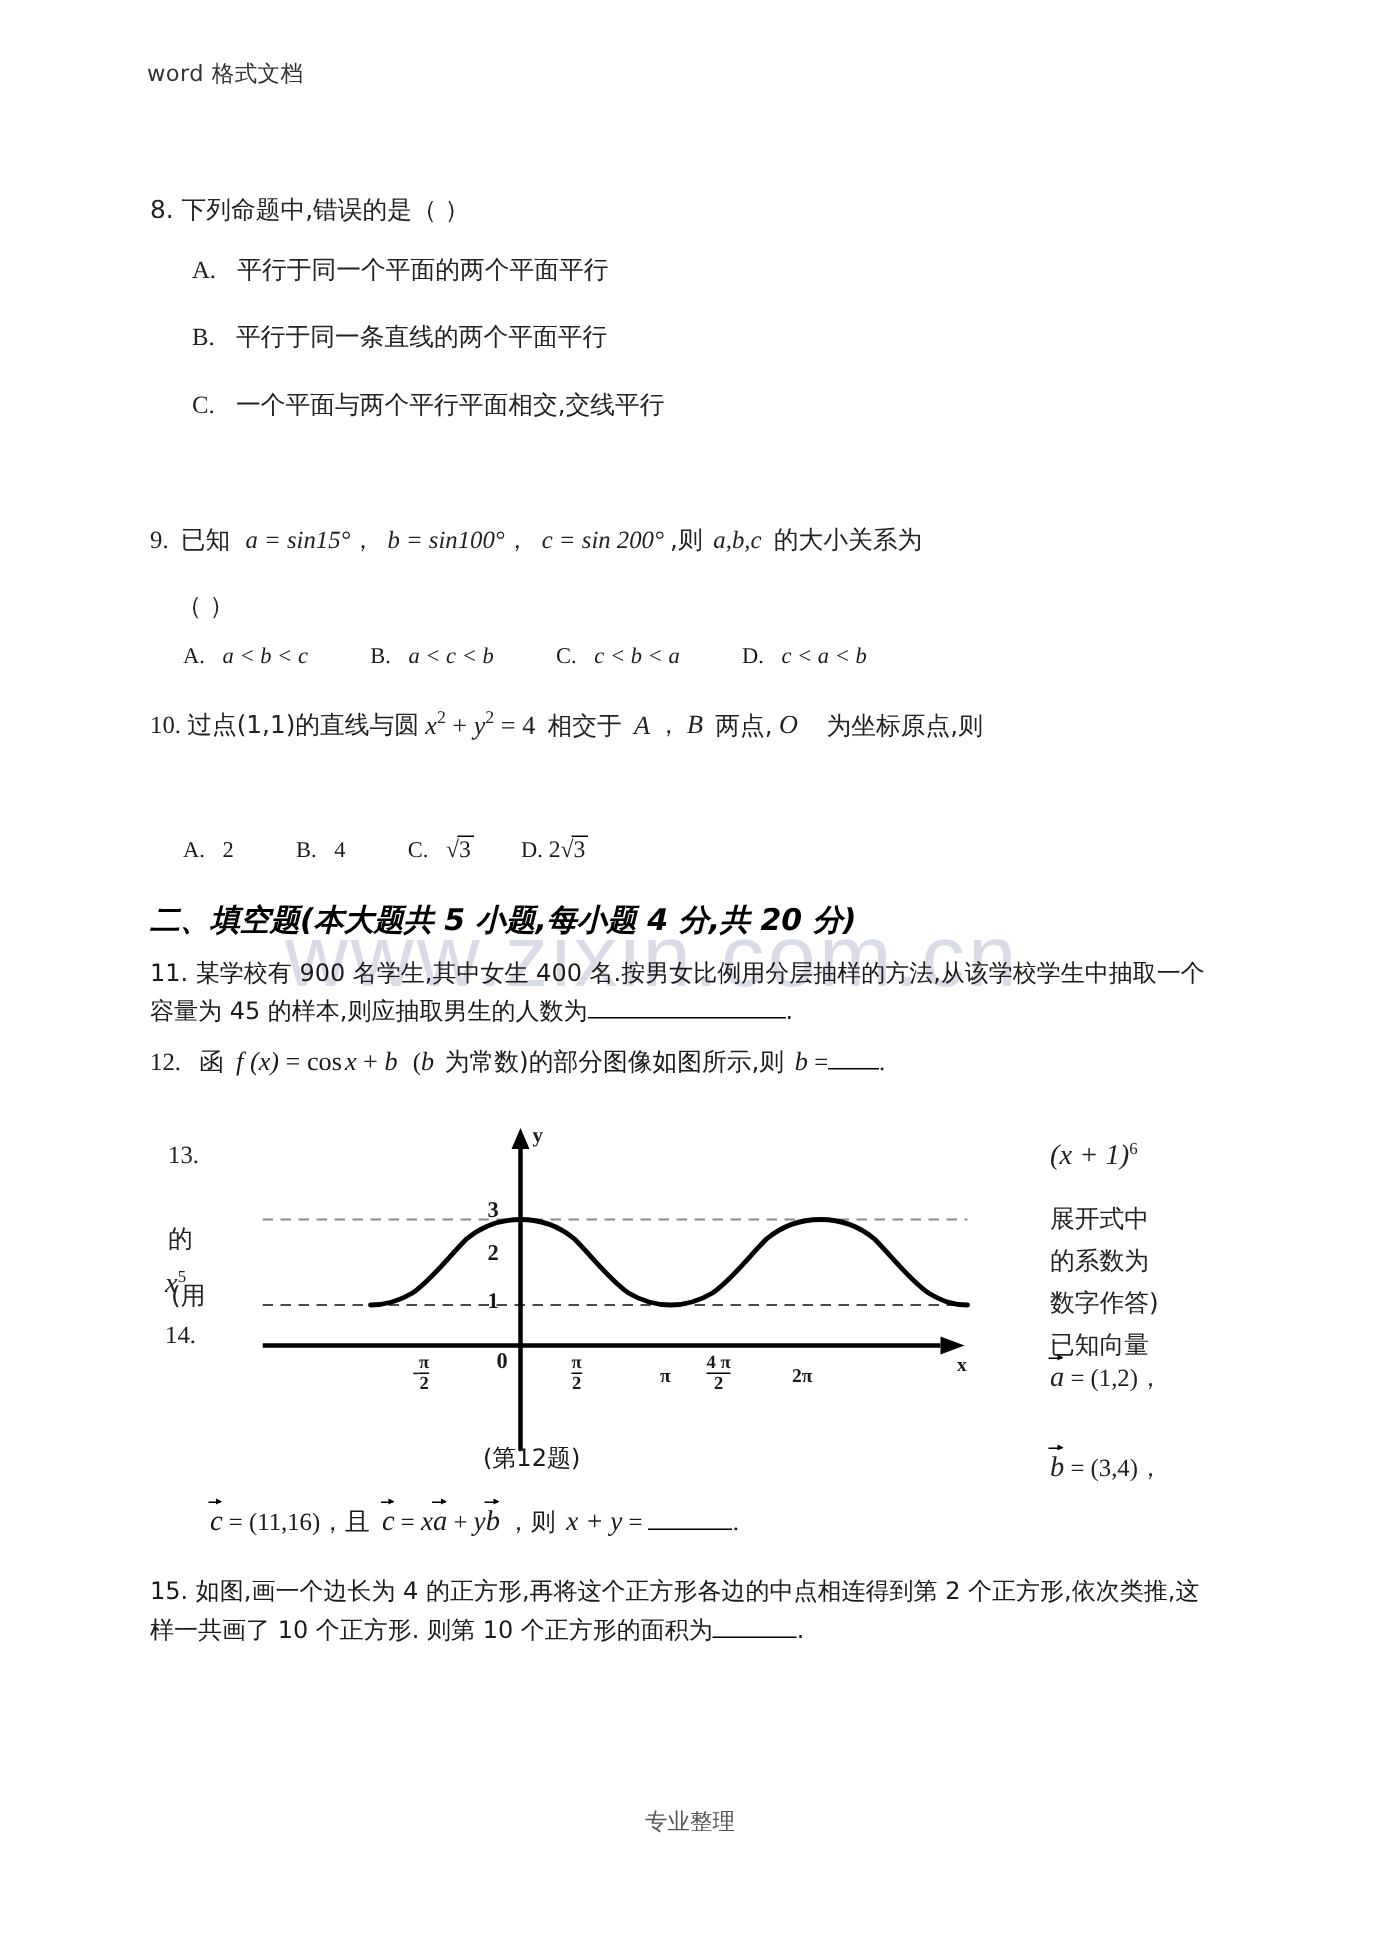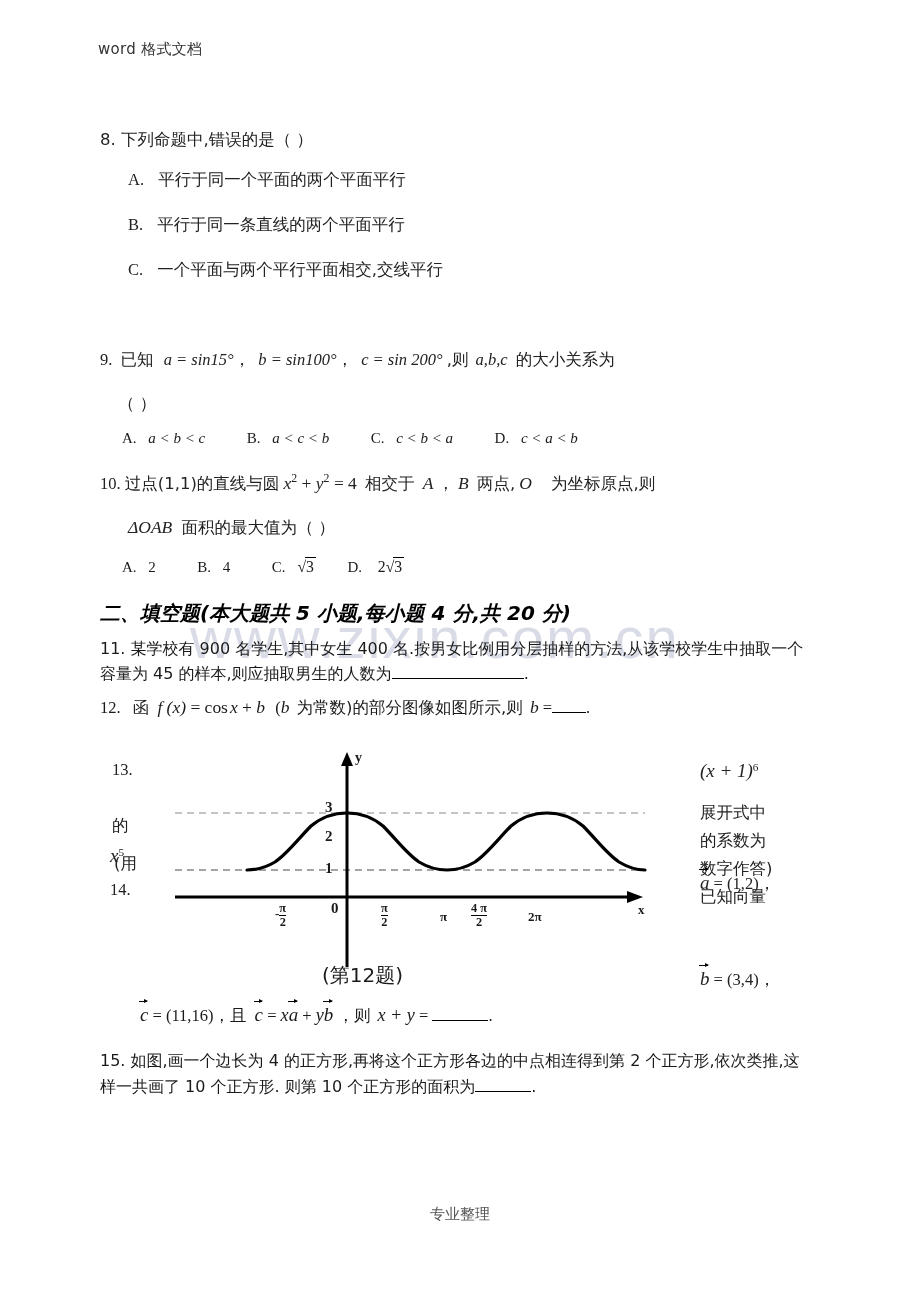--- a/index.html
+++ b/index.html
@@ -97,31 +97,31 @@
   .fyong { left: 114px; top: 853px; }
   .f14   { left: 110px; top: 880px; }
 
   
   .rfrag { font-size: 16.5px; color: #222; }
   .r1 { left: 700px; top: 760px; }
   .r2 { left: 700px; top: 802px; }
   .r3 { left: 700px; top: 830px; }
   .r4 { left: 700px; top: 858px; }
   .r5 { left: 700px; top: 886px; }
-  .r6 { left: 700px; top: 872px; }
+  .r6 { left: 700px; top: 908px; }
   .r7 { left: 700px; top: 968px; }
 
   .q14-l2 { left: 140px; top: 1004px; font-size: 16.5px; }
   .q15    { left: 100px; top: 1048px; width: 700px; font-size: 16px; line-height: 1.6; }
 
   
   #figure { left: 175px; top: 752px; width: 480px; height: 240px; }
   #fig-caption {
     left: 322px; top: 962px;
-    font-size: 20px;
+    font-size: 16px;
     font-family: "DejaVu Sans", "Liberation Sans", sans-serif;
   }
 
   
   .frac {
     display: inline-block;
     vertical-align: middle;
     text-align: center;
     line-height: 1.05;
     font-size: .95em;
@@ -219,36 +219,32 @@
     <span class="cn">过点(1,1)的直线与圆</span>
     <span class="math" style="font-size:1.06em"><span>x</span><span class="sup upr">2</span><span class="upr"> + </span><span>y</span><span class="sup upr">2</span><span class="upr"> = 4</span></span>
     <span class="cn" style="margin-left:4px">相交于</span>
     <span class="math" style="margin-left:4px;font-size:1.06em">A</span>
     <span class="cn">，</span>
     <span class="math" style="font-size:1.06em">B</span>
     <span class="cn" style="margin-left:4px">两点,</span>
     <span class="math" style="font-size:1.06em">O</span>
     <span class="cn" style="margin-left:15px">为坐标原点,则</span>
   </div>
-  <div class="abs qline q10-l2 nowrap">
-    <span class="math" style="font-size:1.06em">ΔOAB</span>
-    <span class="cn" style="margin-left:5px">面积的最大值为（          ）</span>
-  </div>
   <div class="abs opt q10-opts nowrap">
     <span class="serif">A.</span>
     <span class="serif" style="margin-left:8px">2</span>
     <span class="opt-gap"></span>
     <span class="serif">B.</span>
     <span class="serif" style="margin-left:8px">4</span>
     <span class="opt-gap"></span>
     <span class="serif">C.</span>
     <span class="serif" style="margin-left:8px;font-size:1.05em">√<span class="sqrt">3</span></span>
     <span class="opt-gap-s"></span>
     <span class="serif">D.</span>
-    <span class="serif" style="margin-left:12px;font-size:1.05em"><span>2</span>√<span class="sqrt">3</span></span>
+    <span class="serif" style="margin-left:0;font-size:1.05em"><span>2</span>√<span class="sqrt">3</span></span>
   </div>
 
   <div class="abs sec2-title">二、填空题(本大题共 5 小题,每小题 4 分,共 20 分)</div>
 
   <div class="abs cn q11"><span>11. 某学校有 900 名学生,其中女生 400 名.按男女比例用分层抽样的方法,从该学校学生中抽取一个容量为 45 的样本,则应抽取男生的人数为</span><span class="blank-l"></span><span>.</span></div>
 
   <div class="abs q12 nowrap">
     <span class="serif">12.</span>
     <span class="cn" style="margin-left:8px">函</span>
     <span class="math" style="margin-left:4px;font-size:1.06em">f (x)</span><span class="serif" style="font-size:1.06em"> = cos</span><span class="math" style="font-size:1.06em;margin-left:2px">x</span><span class="serif" style="font-size:1.06em"> + </span><span class="math" style="font-size:1.06em">b</span>

